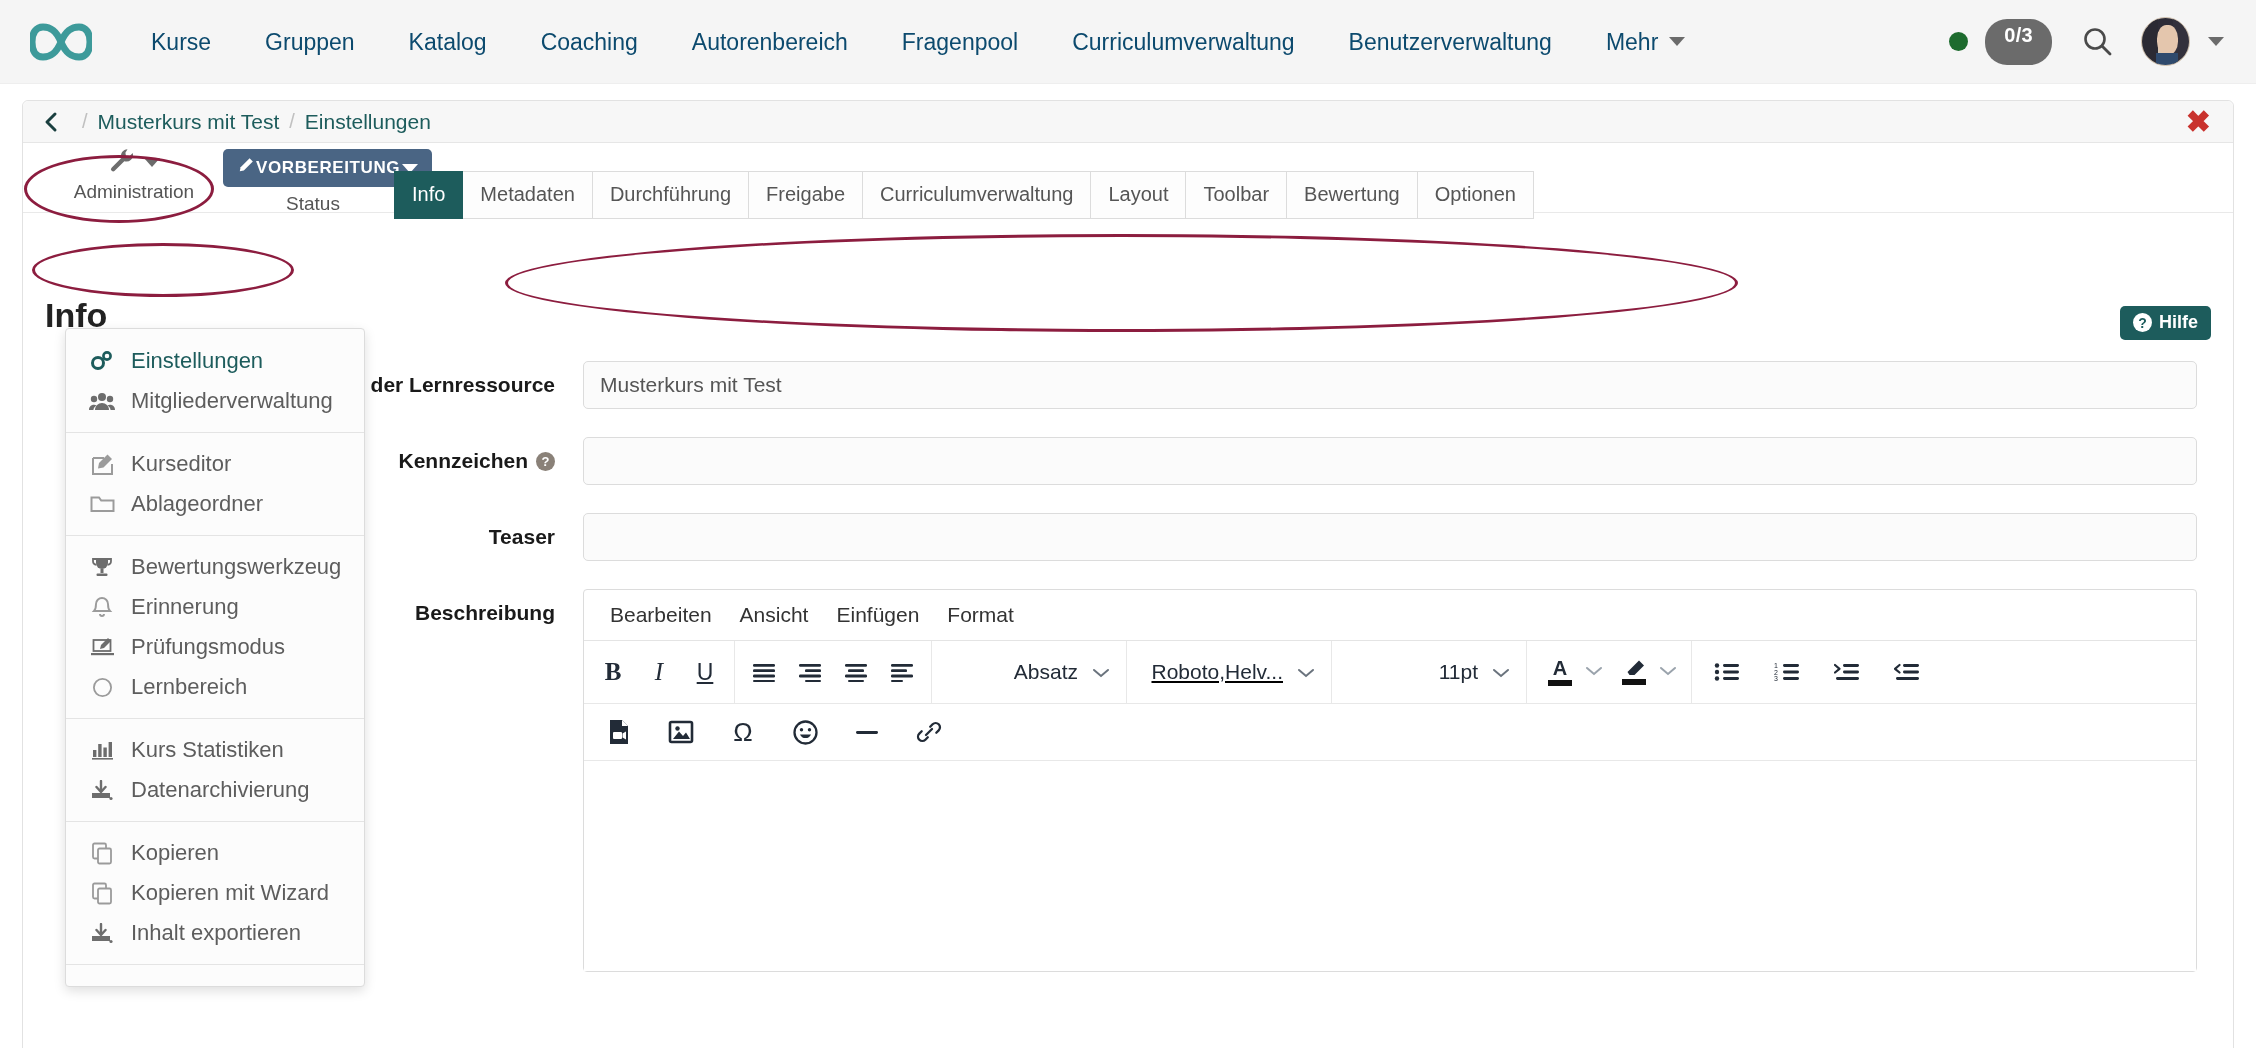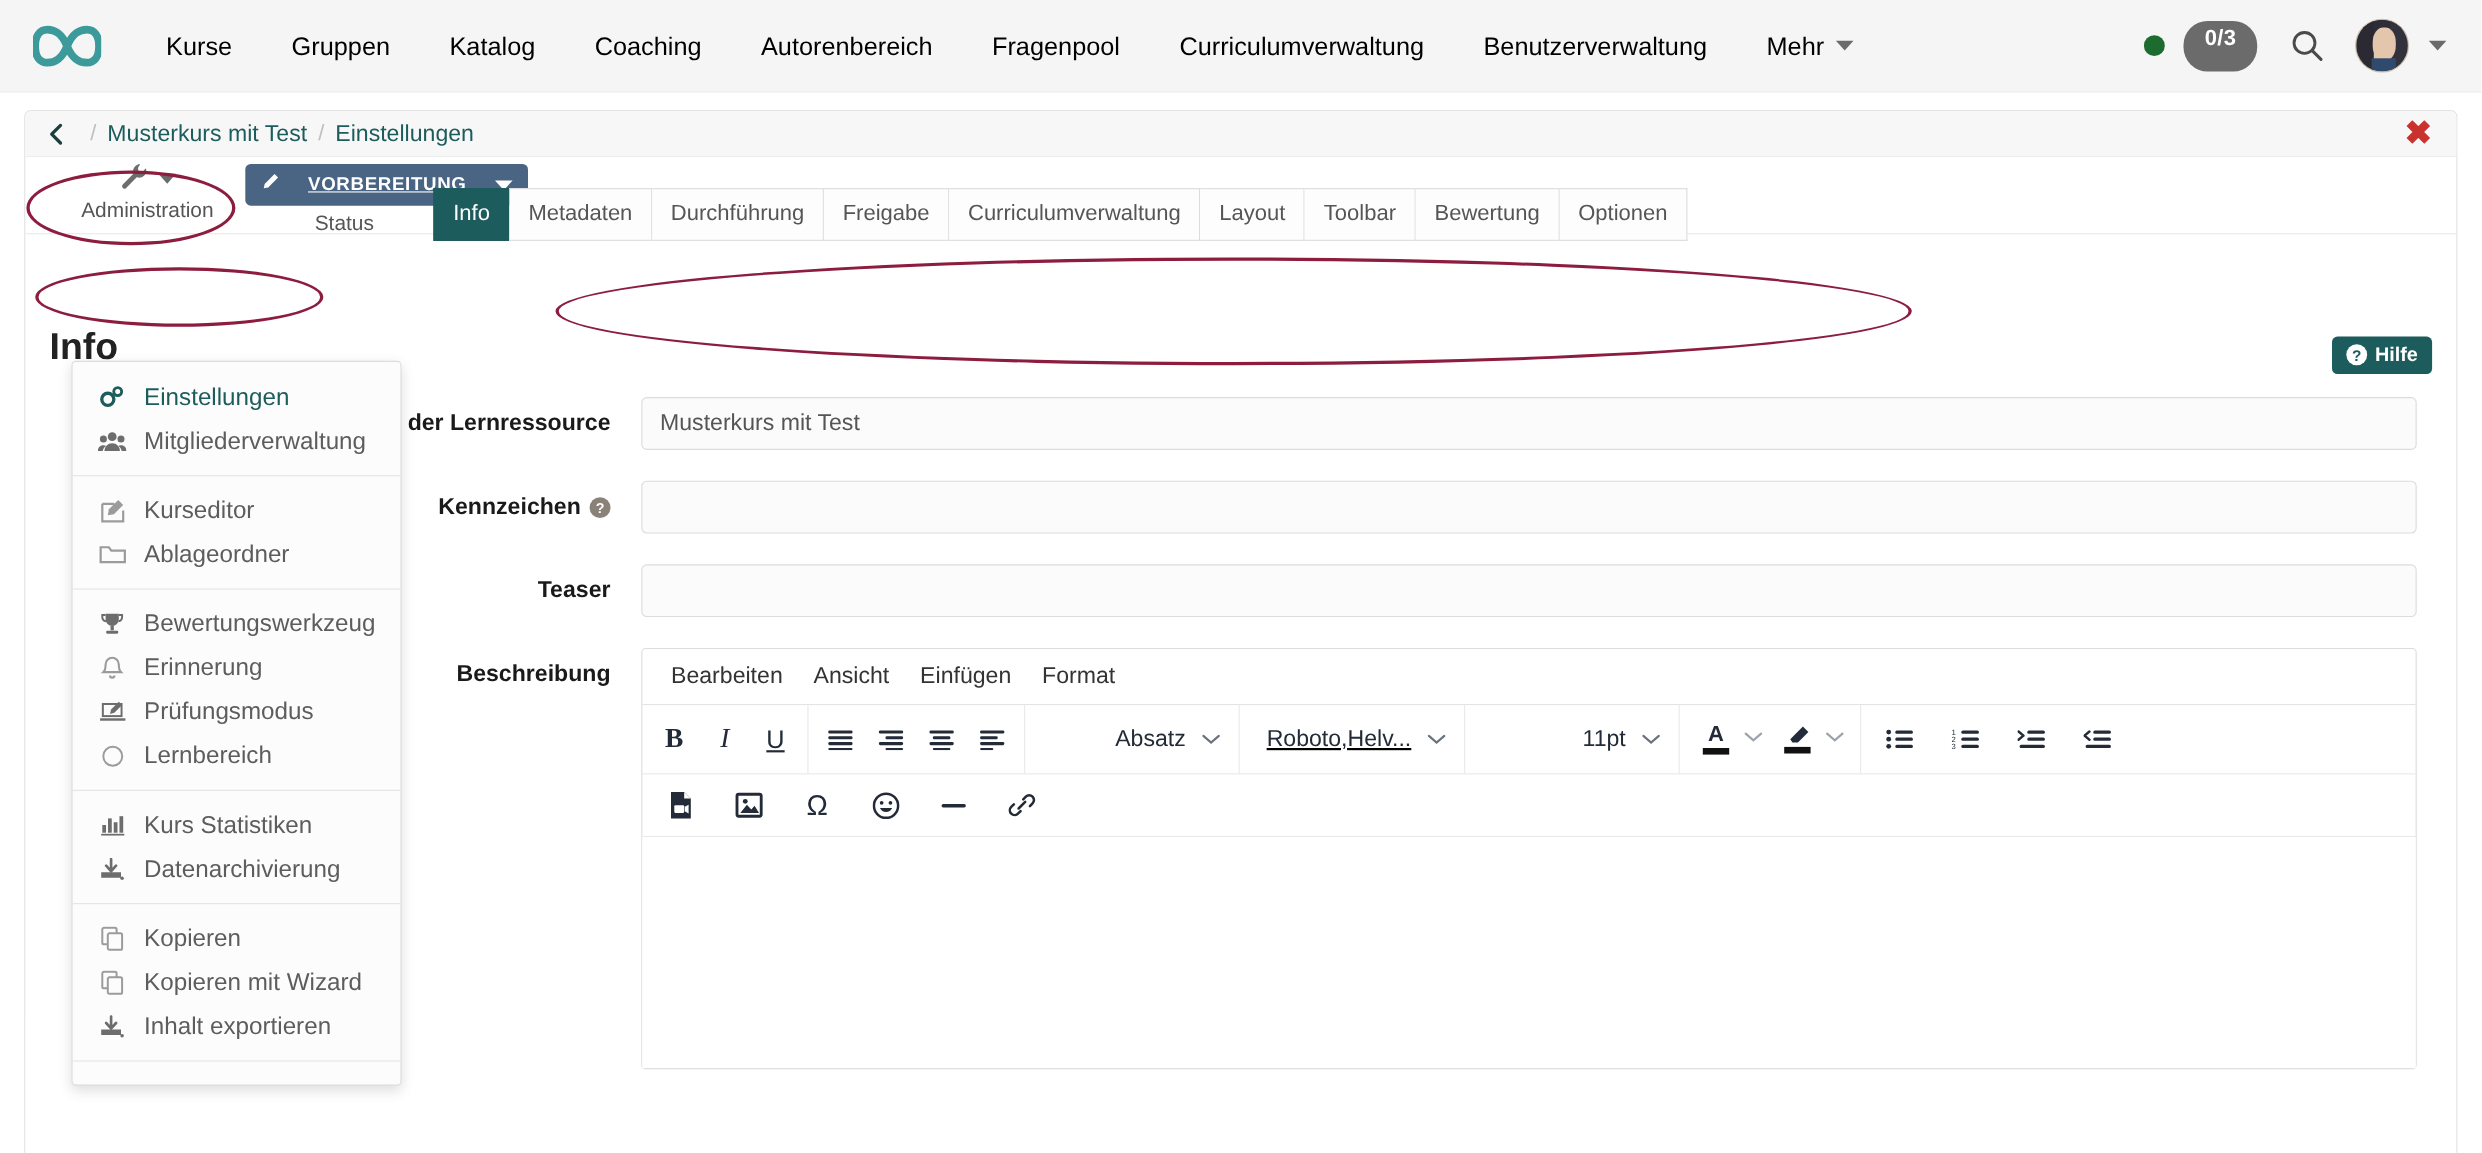--- a/index.html
+++ b/index.html
@@ -13,21 +13,21 @@
 
   
   #topnav {
     position: absolute; left: 0; top: 0; width: 2256px; height: 84px;
     background: #f5f5f5;
     display: flex; align-items: center;
     border-bottom: 1px solid #eeeeee;
   }
   #brand-logo { margin-left: 30px; margin-right: 32px; display: flex; align-items: center; }
   .navlink {
-    font-size: 23px; color: #000000; padding: 0 27px; line-height: 84px;
+    font-size: 23px; color: #0c4a6e; padding: 0 27px; line-height: 84px;
     white-space: nowrap; cursor: pointer; text-decoration: none;
   }
   #nav-right { margin-left: auto; display: flex; align-items: center; padding-right: 32px; gap: 0; }
   #status-dot { width: 19px; height: 19px; border-radius: 50%; background: #1d6b2e; margin-right: 17px; }
   #assess-badge {
     background: #6b6b6b; color: #ffffff; font-size: 20px; font-weight: bold;
     border-radius: 22px; padding: 5px 19px 18px; letter-spacing: .3px;
   }
   #search-icon-btn { margin-left: 30px; cursor: pointer; display: flex; }
   #avatar {
@@ -69,21 +69,21 @@
   #toolstrip { position: relative; height: 70px; border-bottom: 1px solid #e9e9e9; }
   #admin-block {
     position: absolute; left: 36px; top: 4px; width: 150px; text-align: center; cursor: pointer;
   }
   #admin-icons { display: flex; align-items: center; justify-content: center; gap: 8px; height: 30px; }
   #admin-label { font-size: 19px; color: #555; margin-top: 4px; }
   #status-block { position: absolute; left: 200px; top: 6px; text-align: center; width: 180px; }
   #status-btn {
     background: #4a6584; color: #fff; font-size: 17px; font-weight: bold; letter-spacing: .6px;
     border: none; border-radius: 5px; padding: 8px 14px; display: inline-flex; align-items: center;
-    gap: 26px; cursor: pointer; text-decoration: underline;
+    gap: 2px; cursor: pointer;
   }
   #status-caption { font-size: 19px; color: #555; margin-top: 6px; }
 
   
   #tabs { position: absolute; left: 371px; top: 70px; display: flex; align-items: flex-end; z-index: 4; }
   .tab {
     font-size: 20px; color: #555; background: #fdfdfd; border: 1px solid #dcdcdc;
     border-left: none; padding: 11px 17px 12px; cursor: pointer; white-space: nowrap;
   }
   .tab:first-child { border-left: 1px solid #dcdcdc; }

